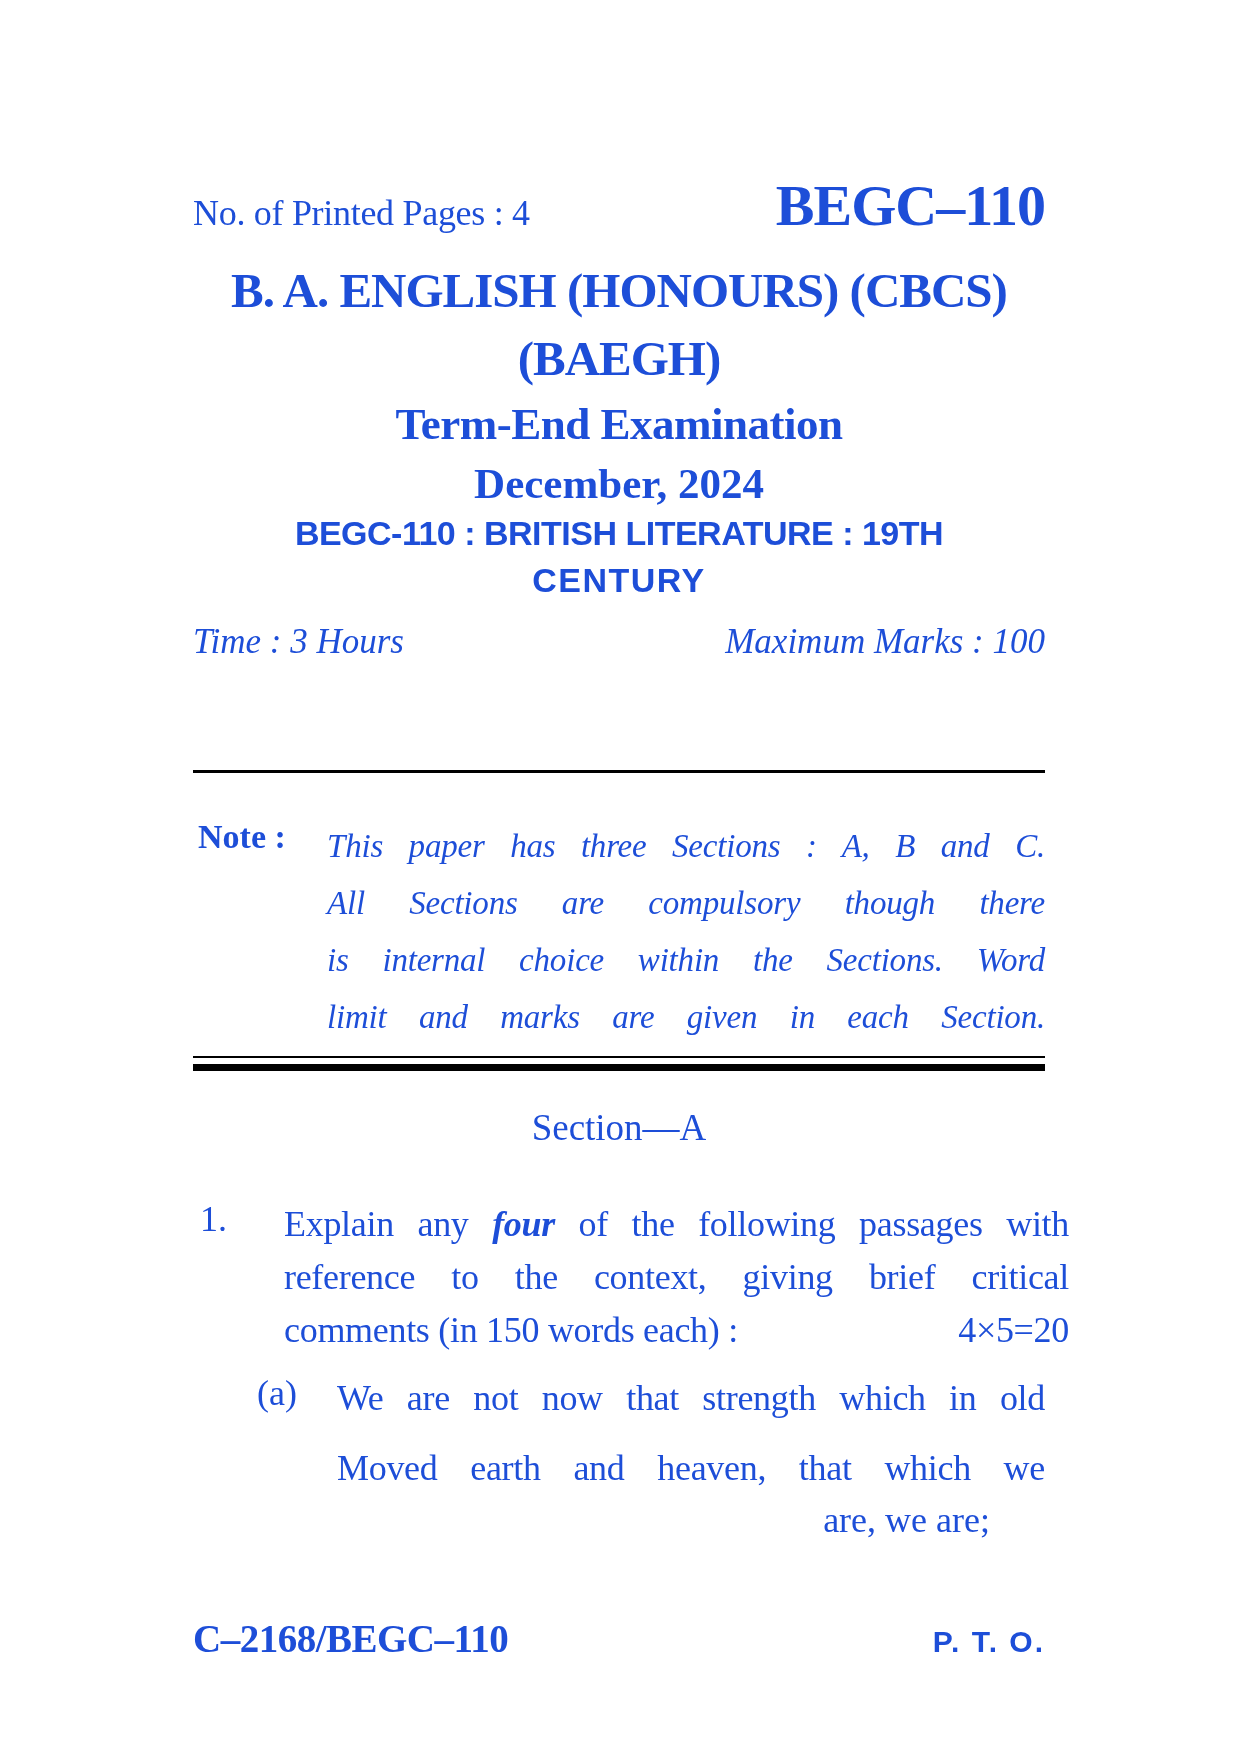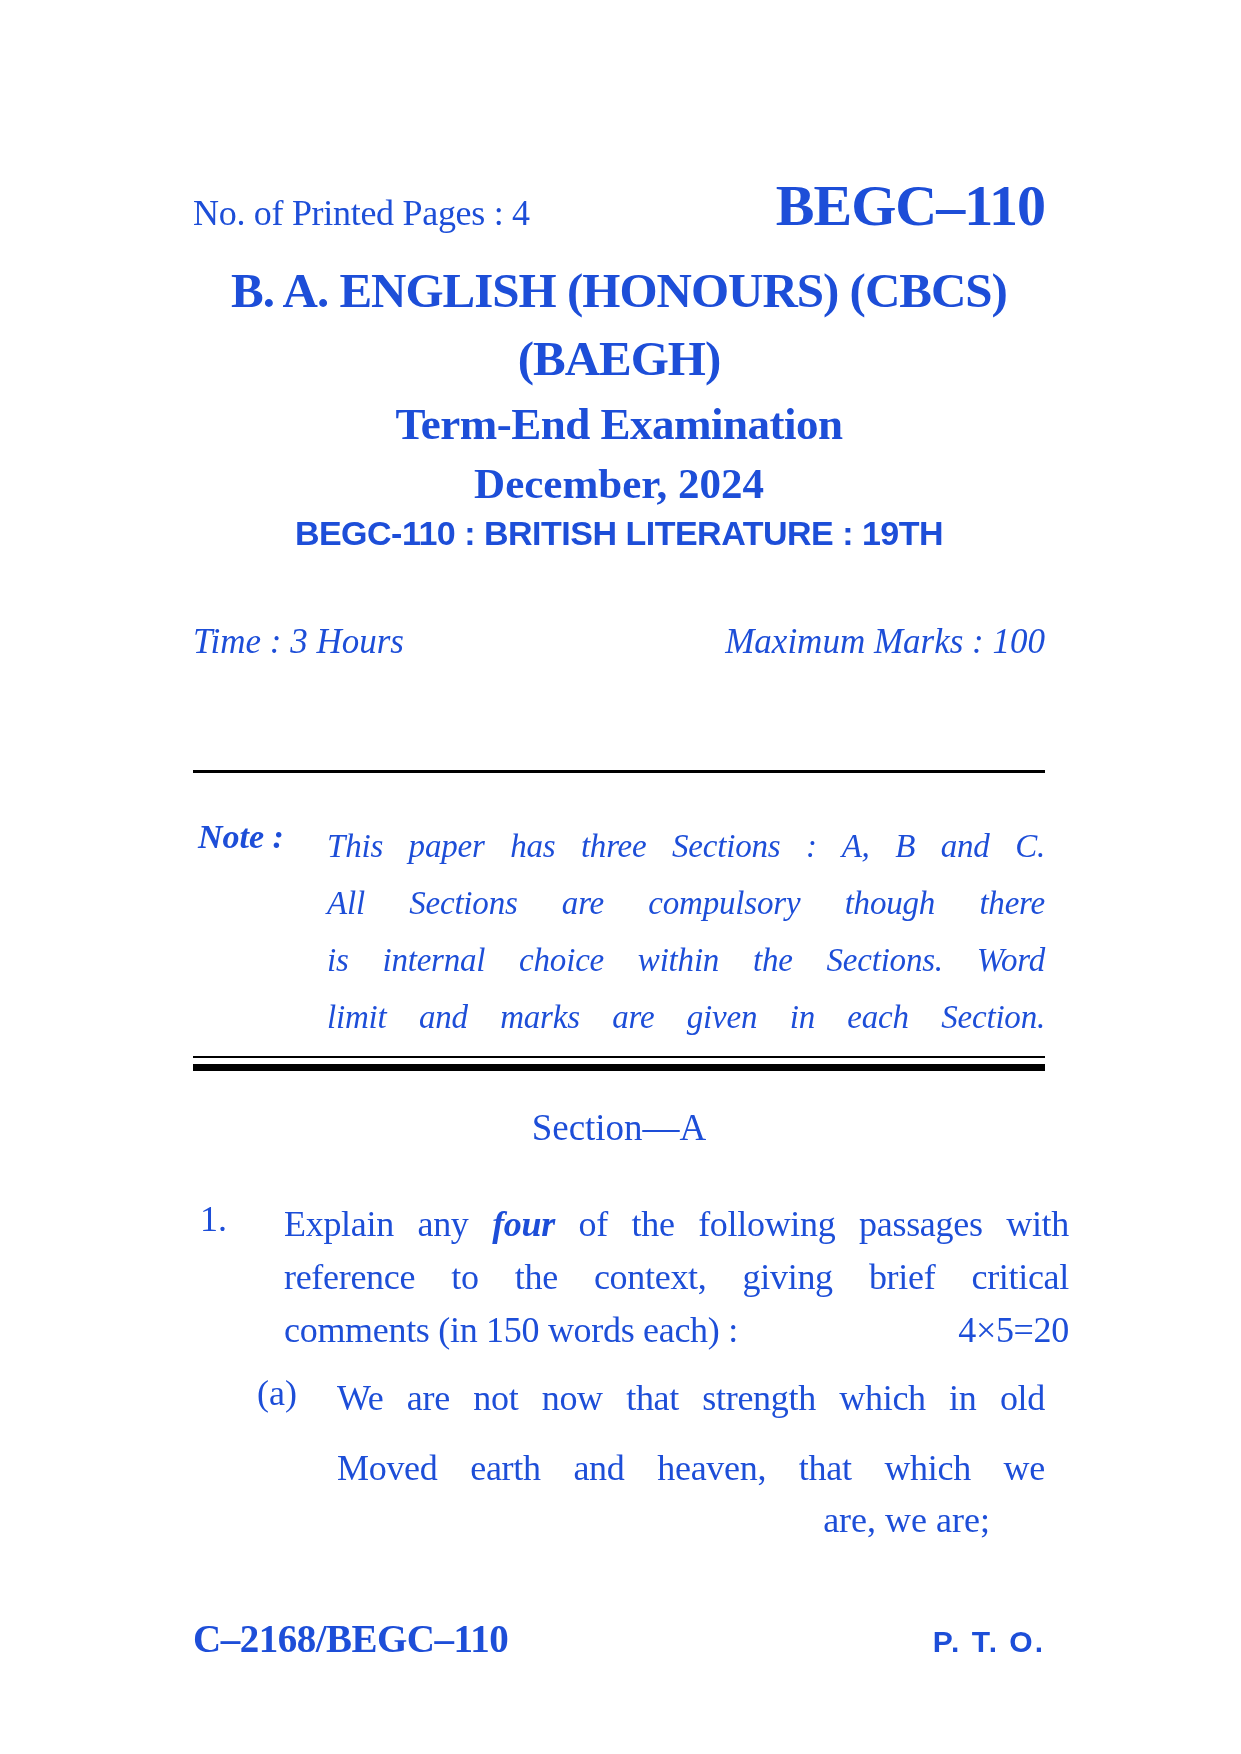--- a/index.html
+++ b/index.html
@@ -30,21 +30,21 @@
 
   
   .meta { top:622px; display:flex; justify-content:space-between; font-style:italic; font-size:35px; }
 
   .rule1 { top:770px; height:3px; background:#000; }
   .drule-thin  { top:1056px; height:2px; background:#000; }
   .drule-thick { top:1064px; height:7px; background:#000; }
 
   
   .note { top:818px; }
-  .note-label { position:absolute; left:5px; top:0; font-size:34px; font-weight:bold; font-style:italic; }
+  .note-label { position:absolute; left:5px; top:0; font-size:34px; font-weight:bold; }
   .note-lines { margin-left:134px; width:718px; }
   .note-line {
     font-style:italic; font-size:33px; line-height:57px;
     text-align:justify; text-align-last:justify; text-justify:inter-word;
     letter-spacing:-0.2px;
   }
   .note-line b { font-weight:normal; }
 
   
   .sec-head { top:1106px; font-size:37px; font-weight:normal; }
@@ -85,20 +85,21 @@
   <div class="abs hdr">
     <span class="hdr-left">No. of Printed Pages : 4</span>
     <span class="hdr-right">BEGC–110</span>
   </div>
 
   <div class="abs t-center title1">B. A. ENGLISH (HONOURS) (CBCS)</div>
   <div class="abs t-center title2">(BAEGH)</div>
   <div class="abs t-center exam">Term-End Examination</div>
   <div class="abs t-center edate">December, 2024</div>
   <div class="abs t-center course1">BEGC-110 : BRITISH LITERATURE : 19TH</div>
+  <div class="abs t-center course2">CENTURY</div>
 
   <div class="abs meta">
     <span>Time : 3 Hours</span>
     <span>Maximum Marks : 100</span>
   </div>
 
   <div class="abs rule1"></div>
 
   <div class="abs note">
     <span class="note-label">Note :</span>

